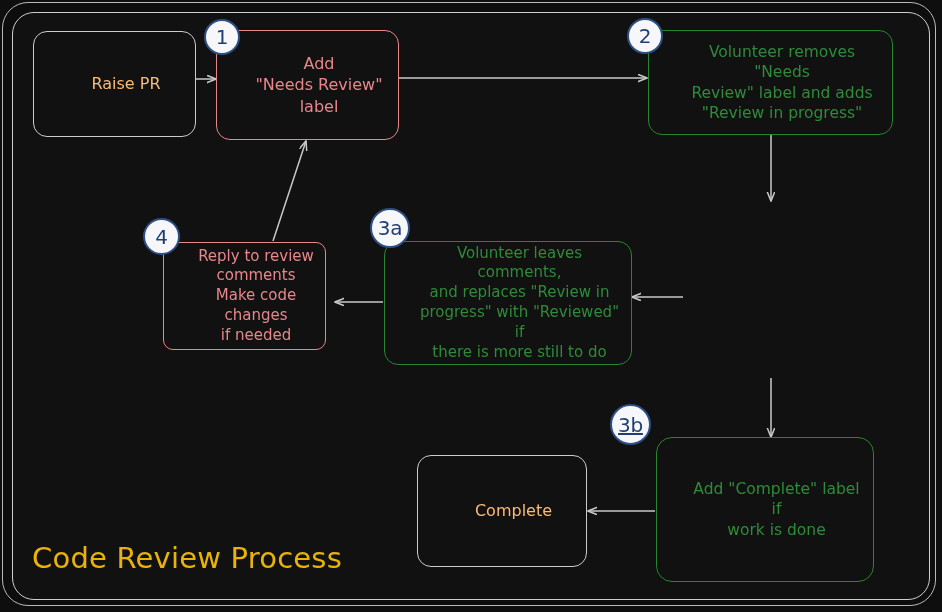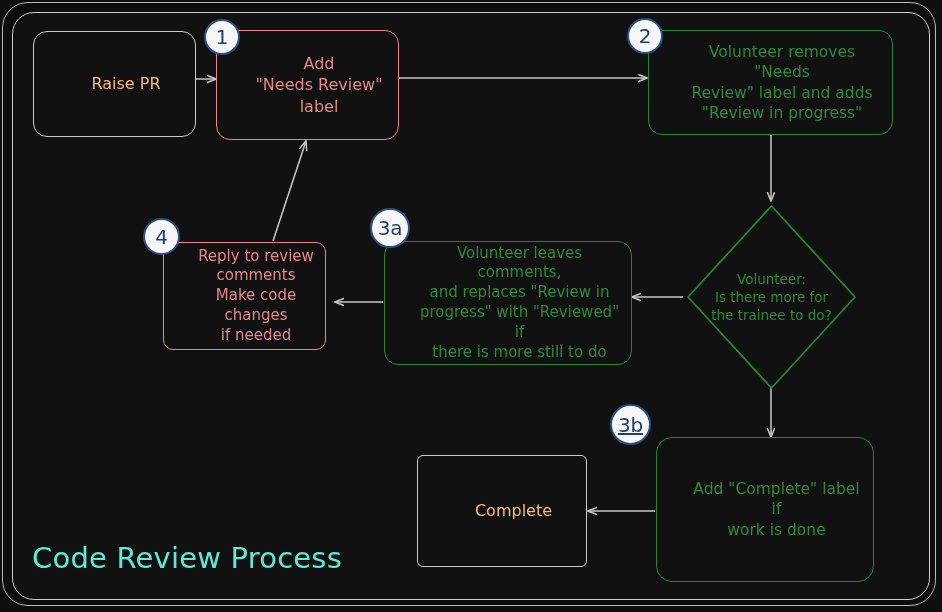--- a/index.html
+++ b/index.html
@@ -117,21 +117,21 @@
     font-size: 20px;
     letter-spacing: -0.3px;
     z-index: 20;
     box-sizing: border-box;
   }
   #diagram-title {
     position: absolute;
     left: 32px;
     top: 541px;
     font-size: 29px;
-    color: #5eead4;
+    color: #eab308;
     letter-spacing: 0.2px;
     text-align: center;
   }
 </style>
 </head>
 <body>
 
 <div id="canvas">
 
   <div id="outer-frame"></div>
@@ -178,30 +178,20 @@
 
   <div class="node node-green" style="left:648px; top:30px; width:245px; height:105px; font-size:15.5px; border-radius:14px;">
     <span class="node-text">Volunteer removes "Needs
 Review" label and adds
 "Review in progress"</span>
   </div>
   <div class="badge" style="left:627px; top:18px; width:36px; height:36px;">
     <span>2</span>
   </div>
 
-  <div class="diamond-wrap" style="left:683px; top:201px; width:177px; height:192px;">
-    <svg class="diamond-shape" viewBox="0 0 177 192" preserveAspectRatio="none">
-      <path d="M88.5 5 L172 96 L88.5 187 L5 96 Z" fill="#111111" stroke="#27862f" stroke-width="1.8" stroke-linejoin="round" vector-effect="non-scaling-stroke" style="stroke-linejoin:round"></path>
-    </svg>
-    <div class="diamond-label" style="font-size:13.5px;">
-      <span>Volunteer:
-Is there more for
-the trainee to do?</span>
-    </div>
-  </div>
 
   <div class="node node-green" style="left:384px; top:241px; width:248px; height:124px; font-size:15px; border-radius:14px;">
     <span class="node-text">Volunteer leaves comments,
 and replaces "Review in
 progress" with "Reviewed" if
 there is more still to do</span>
   </div>
   <div class="badge" style="left:370px; top:200px; width:40px; height:40px;margin-top:8px;">
     <span>3a</span>
   </div>
@@ -217,19 +207,19 @@
   </div>
 
   <div class="node node-green" style="left:656px; top:437px; width:218px; height:145px; font-size:15.5px; border-radius:16px;">
     <span class="node-text">Add "Complete" label if
 work is done</span>
   </div>
   <div class="badge" style="left:610px; top:404px; width:41px; height:41px;text-decoration:underline;">
     <span>3b</span>
   </div>
 
-  <div class="node node-neutral" style="left:417px; top:455px; width:170px; height:112px; font-size:16px; border-radius:6px;">
+  <div class="node node-neutral" style="left:417px; top:455px; width:170px; height:112px; font-size:16px; border-radius:14px;">
     <span class="node-text">Complete</span>
   </div>
 
   <div id="diagram-title">Code Review Process</div>
 
 </div>
 
 </body></html>

